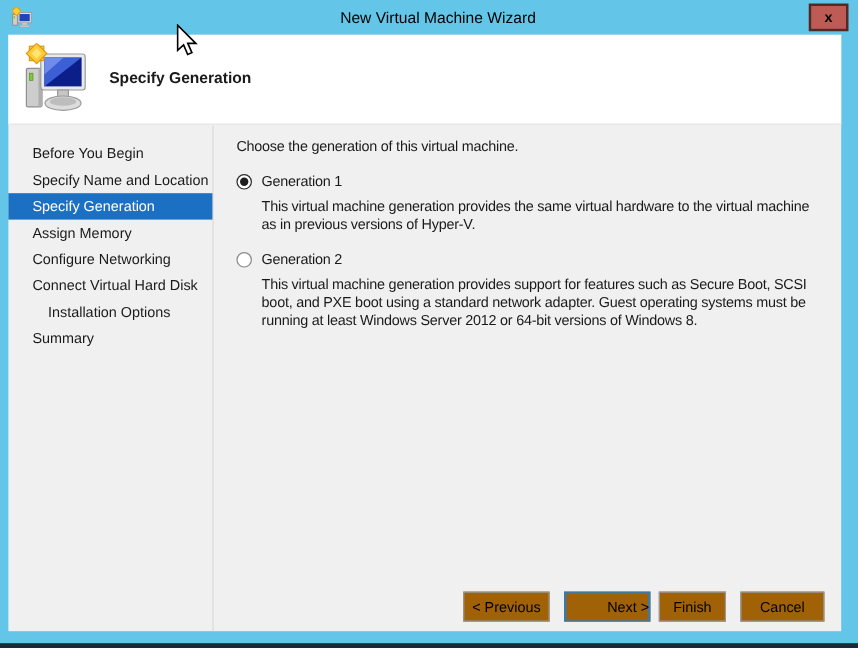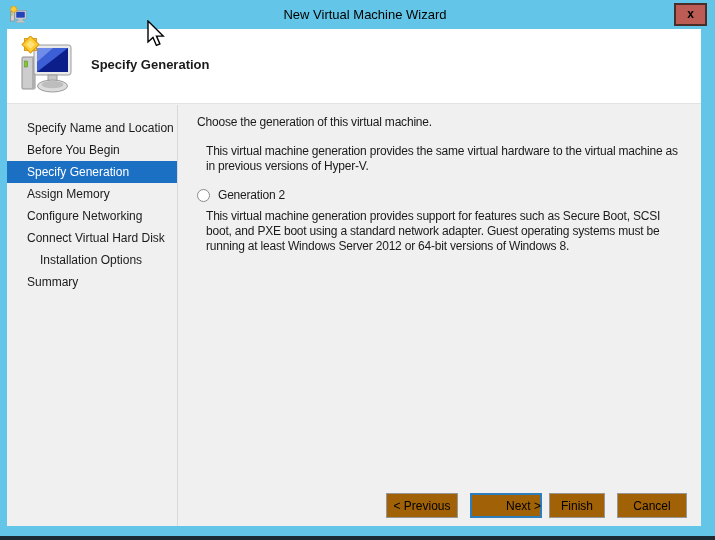--- a/index.html
+++ b/index.html
@@ -45,21 +45,21 @@
   
   .content{flex:1;padding:10px 14px 0 19px;font-size:12px;letter-spacing:-0.2px;}
   .intro{line-height:15px;margin-bottom:14px;}
   .option-row{display:flex;align-items:center;margin-bottom:6px;}
   .radio{width:13px;height:13px;border-radius:50%;background:#fff;border:1px solid #8a8a8a;
     position:relative;flex:none;margin-right:8px;cursor:default;}
   .radio.selected{border-color:#2b2b2b;}
   .radio.selected::after{content:"";position:absolute;left:2px;top:2px;width:7px;height:7px;
     border-radius:50%;background:#1e1e1e;}
   .option-label{line-height:15px;cursor:default;}
-  .option-desc{margin:0 0 14px 9px;max-width:500px;line-height:15px;}
+  .option-desc{margin:0 0 14px 21px;max-width:500px;line-height:15px;}
   .warning-row{display:flex;align-items:flex-start;margin-top:6px;}
   .warning-icon{width:16px;height:15px;flex:none;margin-right:7px;margin-top:0;}
   .warning-text{line-height:15px;max-width:500px;}
 
   
   .button-bar{position:absolute;right:14px;bottom:8px;display:flex;}
   .btn{width:72px;height:25px;background:#a16207;border:1px solid #979797;
     font-family:inherit;font-size:12px;color:#000;cursor:default;}
   .btn+.btn{margin-left:12px;}
   .btn.next{margin-left:12px;margin-right:-5px;border:1px solid var(--next-border);
@@ -118,33 +118,37 @@
           <rect x="5.5" y="2.5" width="12" height="12" fill="#ffcc33" stroke="#d99a18" stroke-width="1" transform="rotate(45 11.5 8.5)"></rect>
           <rect x="8.5" y="5.5" width="6" height="6" fill="#ffe27a" transform="rotate(45 11.5 8.5)"></rect>
         </g>
       </svg>
       <div class="header-title">Specify Generation</div>
     </div>
 
     <div class="main">
 
       <div class="sidebar">
+        <div class="side-item">Before You Begin</div>
         <div class="side-item">Specify Name and Location</div>
-        <div class="side-item">Before You Begin</div>
         <div class="side-item active">Specify Generation</div>
         <div class="side-item">Assign Memory</div>
         <div class="side-item">Configure Networking</div>
         <div class="side-item">Connect Virtual Hard Disk</div>
         <div class="side-item indent">Installation Options</div>
         <div class="side-item">Summary</div>
       </div>
 
       <div class="content">
         <div class="intro">Choose the generation of this virtual machine.</div>
 
+        <div class="option-row">
+          <span class="radio selected"></span>
+          <span class="option-label">Generation 1</span>
+        </div>
         <p class="option-desc">This virtual machine generation provides the same virtual hardware to the virtual machine as in previous versions of Hyper-V.</p>
 
         <div class="option-row">
           <span class="radio"></span>
           <span class="option-label">Generation 2</span>
         </div>
         <p class="option-desc">This virtual machine generation provides support for features such as Secure Boot, SCSI boot, and PXE boot using a standard network adapter. Guest operating systems must be running at least Windows Server 2012 or 64-bit versions of Windows 8.</p>
 
       </div>
     </div>

